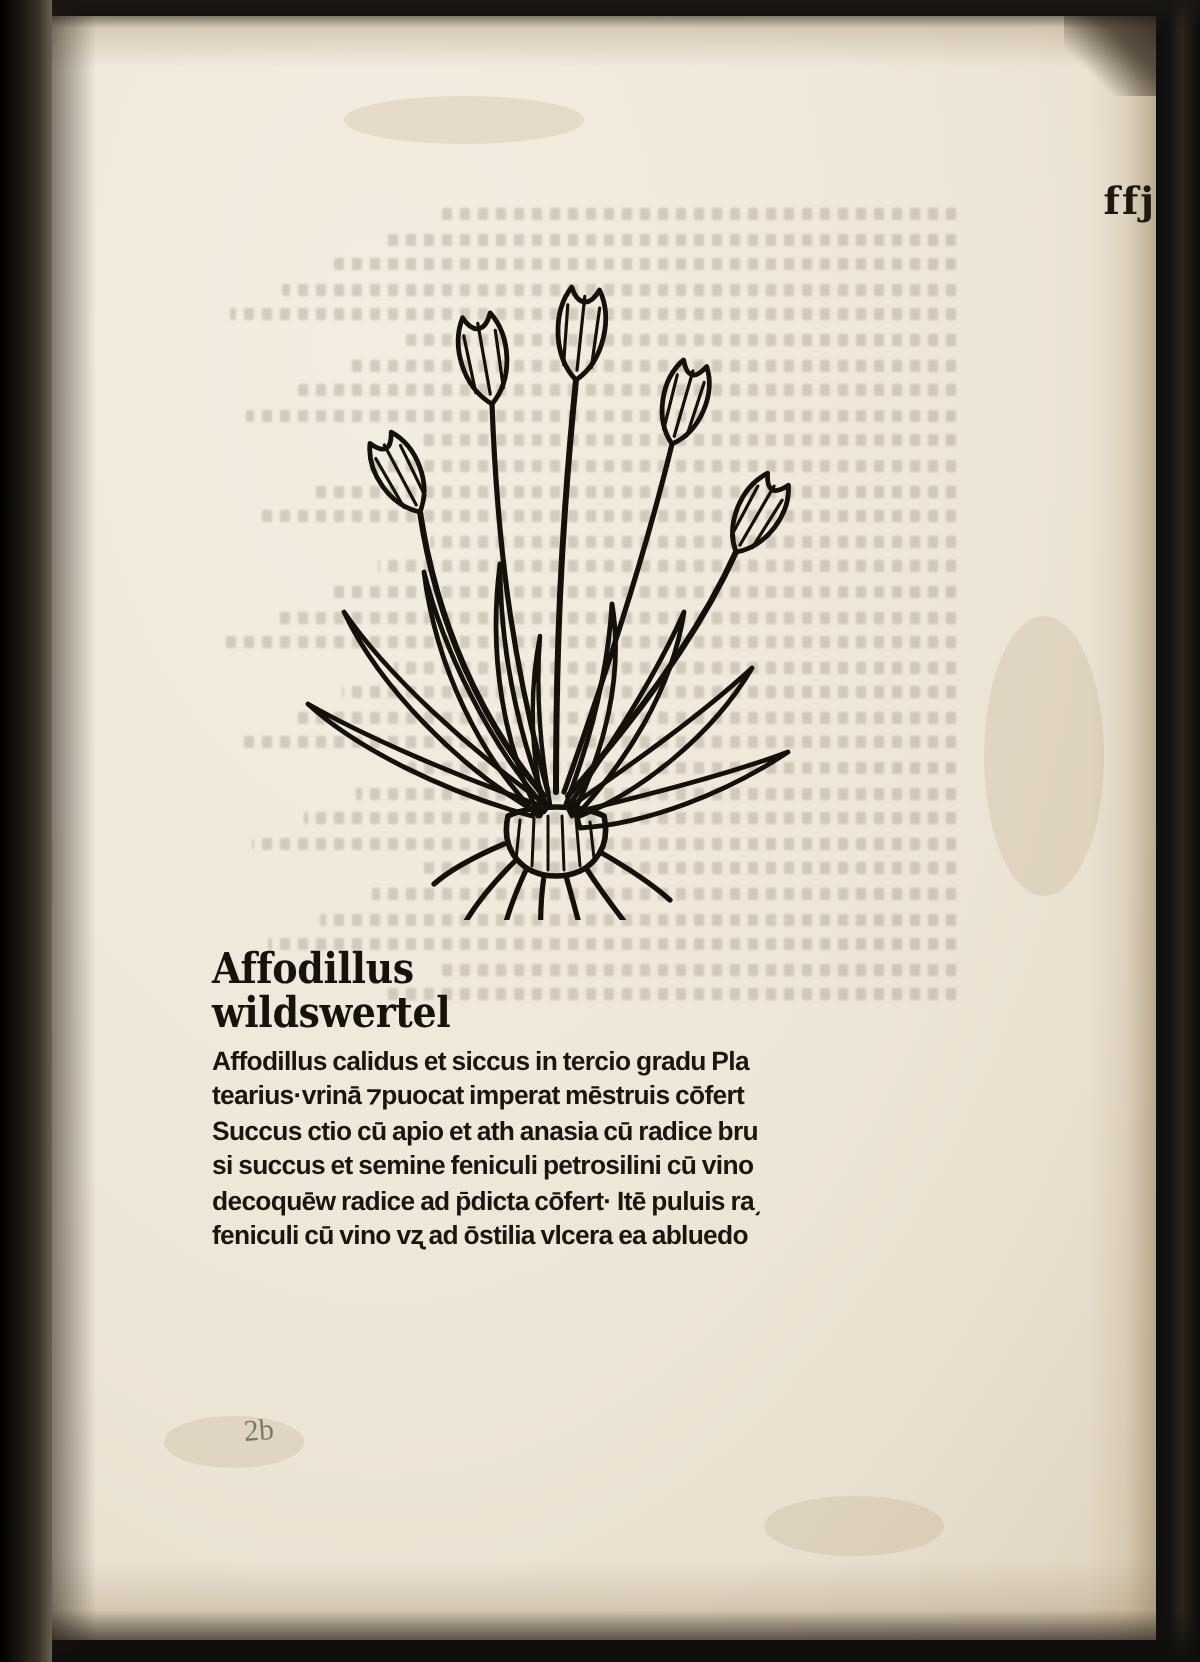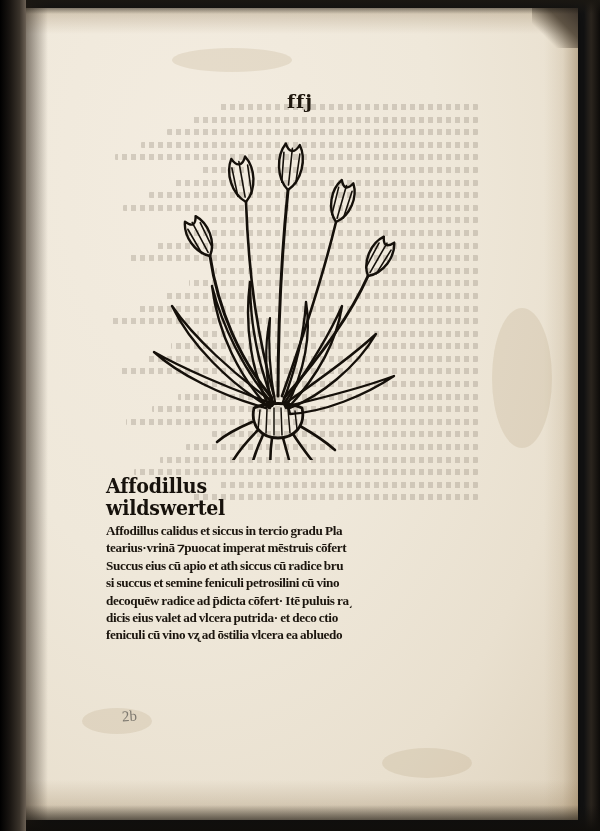--- a/index.html
+++ b/index.html
@@ -130,21 +130,21 @@
     left: 0; top: 0;
     width: 556px; height: 812px;
     z-index: 6;
   }
 
   .folio {
     position: absolute;
     top: 82px;
     left: 0;
     width: 556px;
-    text-align: center;
+    text-align: right;
     font-family: "DejaVu Serif", serif;
     font-size: 19px;
     font-weight: bold;
     letter-spacing: 1px;
     color: #20180f;
   }
 
   .woodcut {
     position: absolute;
     left: 96px;
@@ -168,21 +168,21 @@
     font-size: 19px;
     color: #17120c;
     letter-spacing: -0.2px;
     margin-bottom: 4px;
     flex-direction: column;
   }
   .headline .lat { transform: scaleY(1.12); }
   .headline .ger { transform: scaleY(1.12); }
 
   .body {
-    font-family: Liberation Serif, serif;
+    font-family: Liberation Sans, sans-serif;
     font-size: 13.2px;
     line-height: 17.4px;
     color: #1b150e;
     font-weight: bold;
     letter-spacing: -0.35px;
     word-spacing: -0.5px;
   }
   .body div { white-space: nowrap; }
 
   .pencil-note {
@@ -342,24 +342,23 @@
       </div>
 
       <div class="textblock">
         <div class="headline">
           <span class="lat">Affodillus</span>
           <span class="ger">wildswertel</span>
         </div>
         <div class="body" id="bodytext">
             <div>Affodillus calidus et siccus in tercio gradu Pla</div>
             <div>tearius·vrinā ⁊puocat imperat mēstruis cōfert</div>
-            <div>Succus eius cū apio et ath siccus cū radice bru</div>
+            <div>Succus ctio cū apio et ath anasia cū radice bru</div>
             <div>si succus et semine feniculi petrosilini cū vino</div>
             <div>decoquēw radice ad p̄dicta cōfert· Itē puluis ra͵</div>
-            <div>dicis eius  valet ad vlcera putrida· et deco ctio</div>
             <div>feniculi cū vino vʐ ad ōstilia vlcera ea abluedo</div>
           </div>
       </div>
 
       <div class="pencil-note">2b</div>
 
     </div>
   </div>
 
   <div class="gutter"></div>

